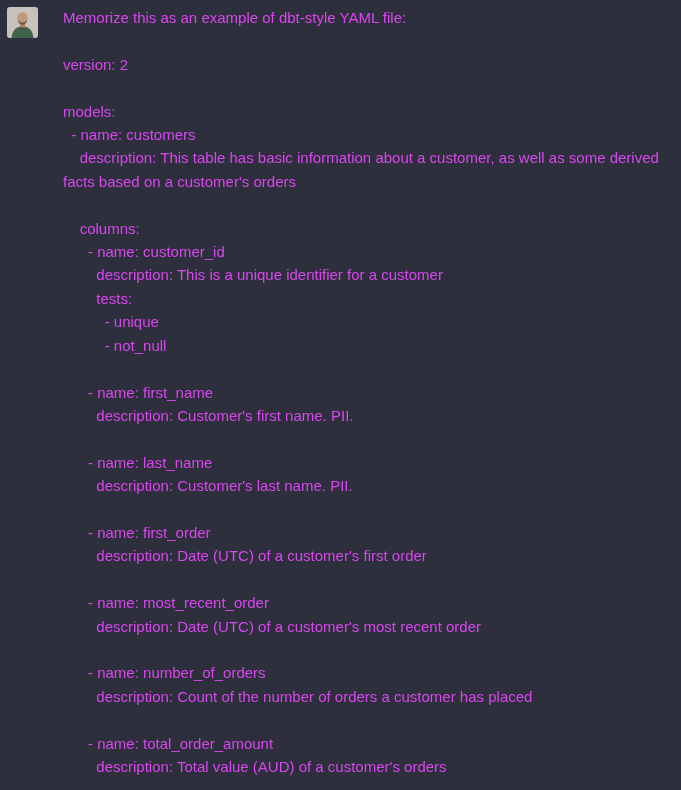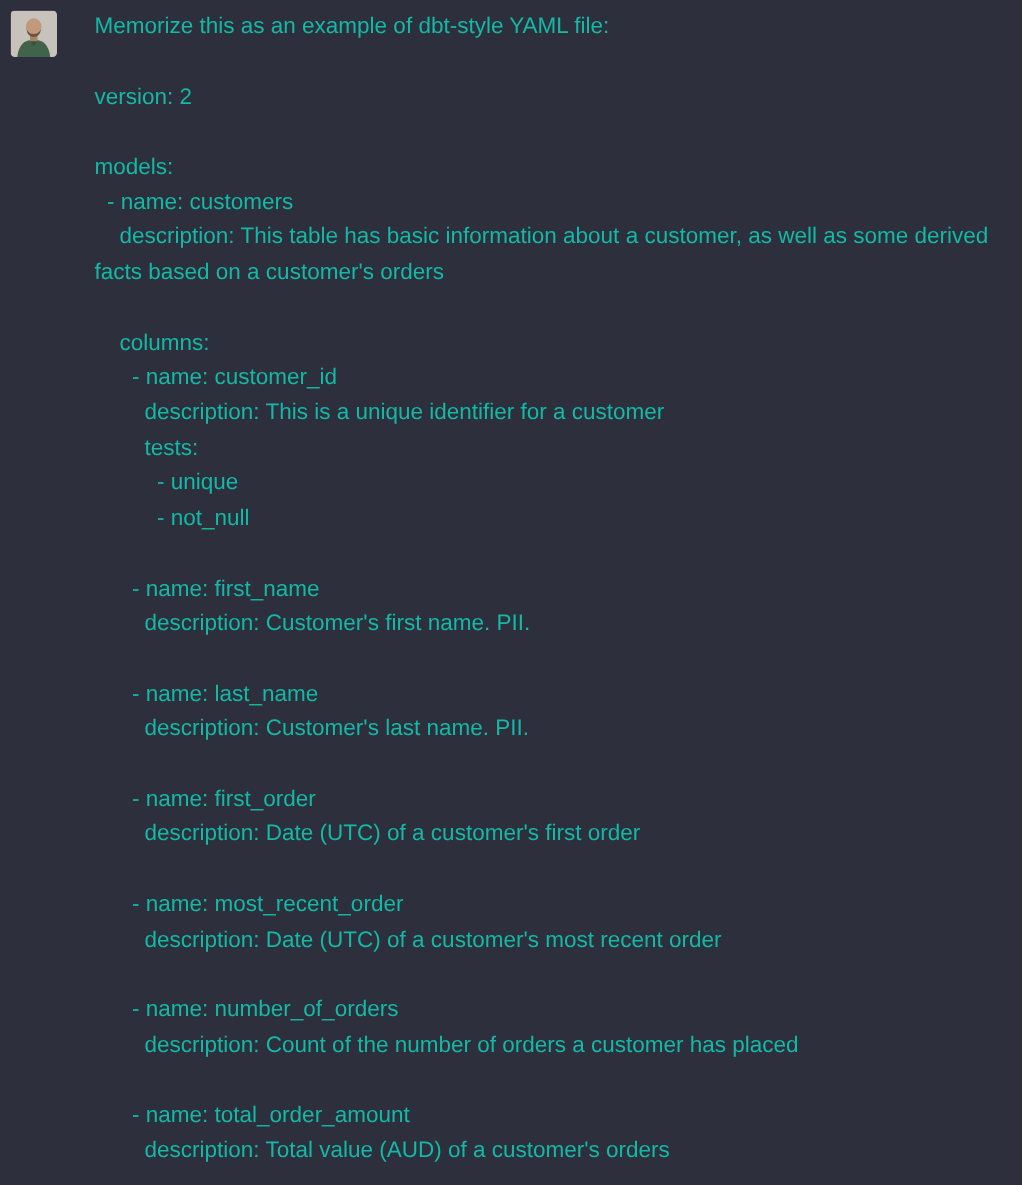--- a/index.html
+++ b/index.html
@@ -22,21 +22,21 @@
     height: 31px;
     border-radius: 3px;
     overflow: hidden;
     flex: 0 0 31px;
     margin-top: 1px;
   }
   .avatar svg { display: block; }
   .message-text {
     margin-left: 25px;
     width: 612px;
-    color: #14b8a6;
+    color: #d946ef;
     font-size: 15px;
     line-height: 23.4px;
     white-space: pre-wrap;
     word-wrap: break-word;
   }
 </style>
 </head>
 <body>
 
 <div class="chat-row">

